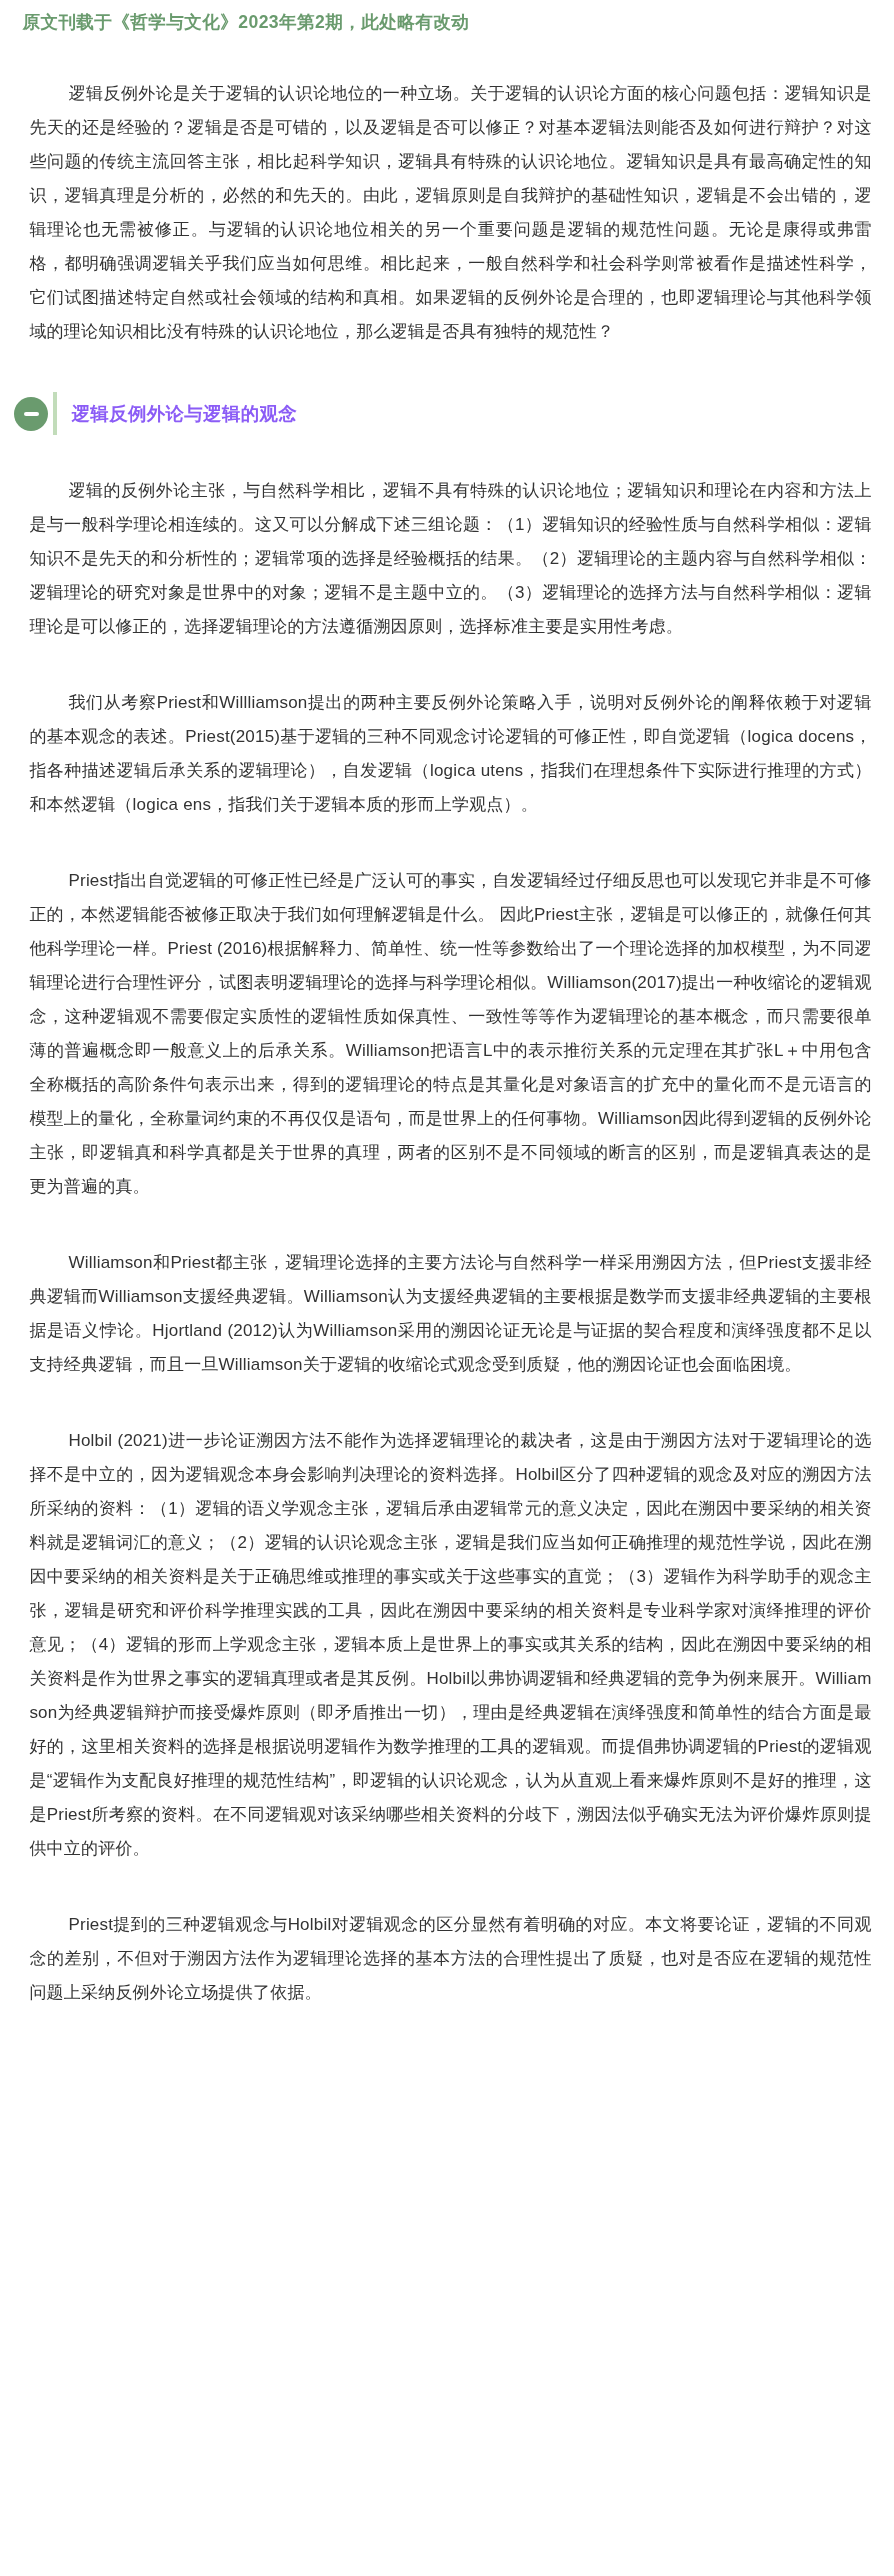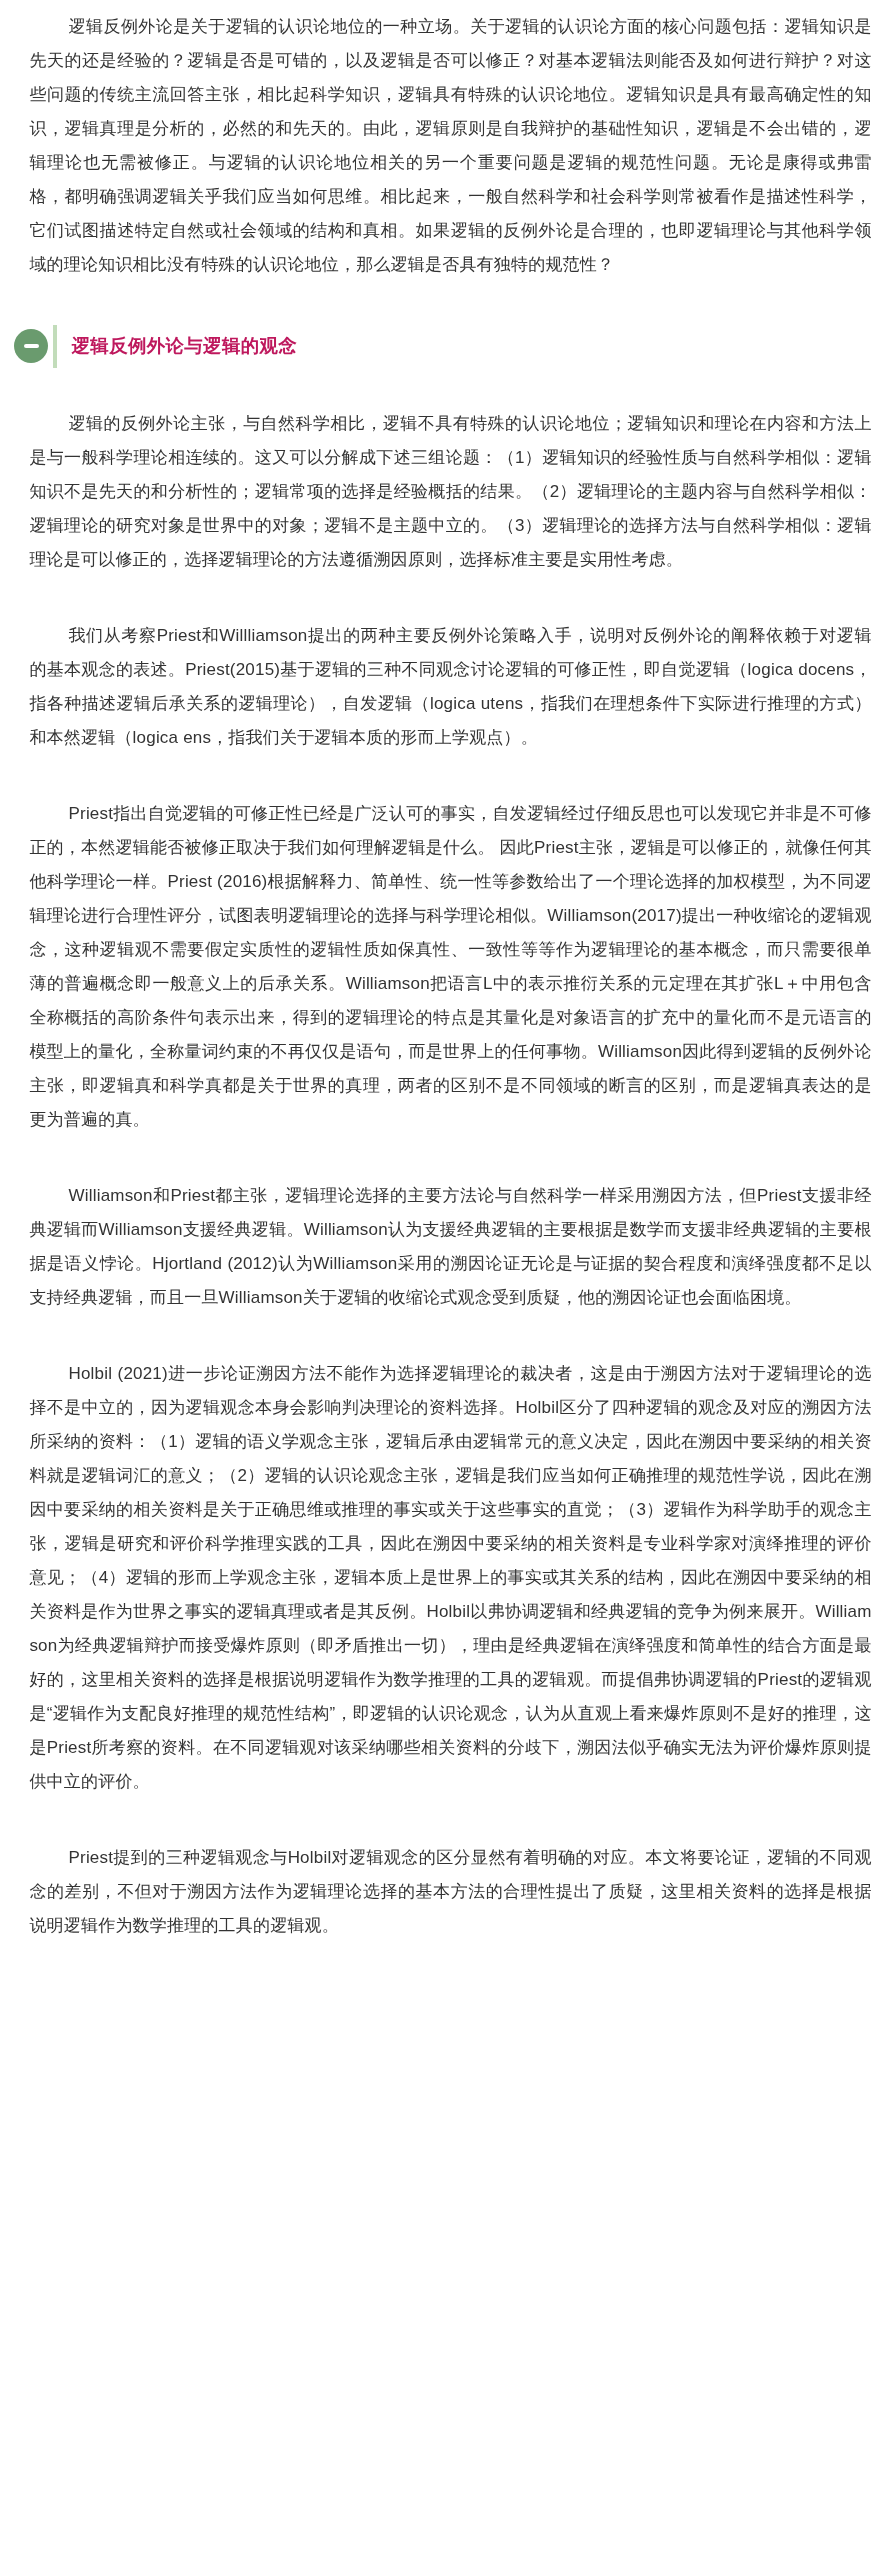--- a/index.html
+++ b/index.html
@@ -64,32 +64,33 @@
   }
   .vbar {
     width: 4px;
     height: 43px;
     background: #c2dcba;
     margin-left: 4.8px;
     flex: 0 0 auto;
   }
   h2.section-title {
     margin: 0 0 0 14.4px;
-    color: #be185d;
+    color: #8b5cf6;
     font-size: 18.4px;
     font-weight: bold;
     line-height: 24px;
     letter-spacing: 0.4px;
   }
 </style>
 </head>
 <body>
 
 <div class="page">
 
+  <div class="source-note">原文刊载于《哲学与文化》2023年第2期，此处略有改动</div>
 
   <p class="body-para">逻辑反例外论是关于逻辑的认识论地位的一种立场。关于逻辑的认识论方面的核心问题包括：逻辑知识是先天的还是经验的？逻辑是否是可错的，以及逻辑是否可以修正？对基本逻辑法则能否及如何进行辩护？对这些问题的传统主流回答主张，相比起科学知识，逻辑具有特殊的认识论地位。逻辑知识是具有最高确定性的知识，逻辑真理是分析的，必然的和先天的。由此，逻辑原则是自我辩护的基础性知识，逻辑是不会出错的，逻辑理论也无需被修正。与逻辑的认识论地位相关的另一个重要问题是逻辑的规范性问题。无论是康得或弗雷格，都明确强调逻辑关乎我们应当如何思维。相比起来，一般自然科学和社会科学则常被看作是描述性科学，它们试图描述特定自然或社会领域的结构和真相。如果逻辑的反例外论是合理的，也即逻辑理论与其他科学领域的理论知识相比没有特殊的认识论地位，那么逻辑是否具有独特的规范性？</p>
 
 
   <div class="section-heading">
     <div class="badge">
       <span class="dash"></span>
     </div>
     <div class="vbar"></div>
     <h2 class="section-title">逻辑反例外论与逻辑的观念</h2>
@@ -98,16 +99,16 @@
   <p class="body-para">逻辑的反例外论主张，与自然科学相比，逻辑不具有特殊的认识论地位；逻辑知识和理论在内容和方法上是与一般科学理论相连续的。这又可以分解成下述三组论题：（1）逻辑知识的经验性质与自然科学相似：逻辑知识不是先天的和分析性的；逻辑常项的选择是经验概括的结果。（2）逻辑理论的主题内容与自然科学相似：逻辑理论的研究对象是世界中的对象；逻辑不是主题中立的。（3）逻辑理论的选择方法与自然科学相似：逻辑理论是可以修正的，选择逻辑理论的方法遵循溯因原则，选择标准主要是实用性考虑。</p>
 
   <p class="body-para">我们从考察Priest和Willliamson提出的两种主要反例外论策略入手，说明对反例外论的阐释依赖于对逻辑的基本观念的表述。Priest(2015)基于逻辑的三种不同观念讨论逻辑的可修正性，即自觉逻辑（logica docens，指各种描述逻辑后承关系的逻辑理论），自发逻辑（logica utens，指我们在理想条件下实际进行推理的方式）和本然逻辑（logica ens，指我们关于逻辑本质的形而上学观点）。</p>
 
   <p class="body-para">Priest指出自觉逻辑的可修正性已经是广泛认可的事实，自发逻辑经过仔细反思也可以发现它并非是不可修正的，本然逻辑能否被修正取决于我们如何理解逻辑是什么。 因此Priest主张，逻辑是可以修正的，就像任何其他科学理论一样。Priest (2016)根据解释力、简单性、统一性等参数给出了一个理论选择的加权模型，为不同逻辑理论进行合理性评分，试图表明逻辑理论的选择与科学理论相似。Williamson(2017)提出一种收缩论的逻辑观念，这种逻辑观不需要假定实质性的逻辑性质如保真性、一致性等等作为逻辑理论的基本概念，而只需要很单薄的普遍概念即一般意义上的后承关系。Williamson把语言L中的表示推衍关系的元定理在其扩张L＋中用包含全称概括的高阶条件句表示出来，得到的逻辑理论的特点是其量化是对象语言的扩充中的量化而不是元语言的模型上的量化，全称量词约束的不再仅仅是语句，而是世界上的任何事物。Williamson因此得到逻辑的反例外论主张，即逻辑真和科学真都是关于世界的真理，两者的区别不是不同领域的断言的区别，而是逻辑真表达的是更为普遍的真。</p>
 
   <p class="body-para">Williamson和Priest都主张，逻辑理论选择的主要方法论与自然科学一样采用溯因方法，但Priest支援非经典逻辑而Williamson支援经典逻辑。Williamson认为支援经典逻辑的主要根据是数学而支援非经典逻辑的主要根据是语义悖论。Hjortland (2012)认为Williamson采用的溯因论证无论是与证据的契合程度和演绎强度都不足以支持经典逻辑，而且一旦Williamson关于逻辑的收缩论式观念受到质疑，他的溯因论证也会面临困境。</p>
 
   <p class="body-para">Holbil (2021)进一步论证溯因方法不能作为选择逻辑理论的裁决者，这是由于溯因方法对于逻辑理论的选择不是中立的，因为逻辑观念本身会影响判决理论的资料选择。Holbil区分了四种逻辑的观念及对应的溯因方法所采纳的资料：（1）逻辑的语义学观念主张，逻辑后承由逻辑常元的意义决定，因此在溯因中要采纳的相关资料就是逻辑词汇的意义；（2）逻辑的认识论观念主张，逻辑是我们应当如何正确推理的规范性学说，因此在溯因中要采纳的相关资料是关于正确思维或推理的事实或关于这些事实的直觉；（3）逻辑作为科学助手的观念主张，逻辑是研究和评价科学推理实践的工具，因此在溯因中要采纳的相关资料是专业科学家对演绎推理的评价意见；（4）逻辑的形而上学观念主张，逻辑本质上是世界上的事实或其关系的结构，因此在溯因中要采纳的相关资料是作为世界之事实的逻辑真理或者是其反例。Holbil以弗协调逻辑和经典逻辑的竞争为例来展开。Williamson为经典逻辑辩护而接受爆炸原则（即矛盾推出一切），理由是经典逻辑在演绎强度和简单性的结合方面是最好的，这里相关资料的选择是根据说明逻辑作为数学推理的工具的逻辑观。而提倡弗协调逻辑的Priest的逻辑观是“逻辑作为支配良好推理的规范性结构”，即逻辑的认识论观念，认为从直观上看来爆炸原则不是好的推理，这是Priest所考察的资料。在不同逻辑观对该采纳哪些相关资料的分歧下，溯因法似乎确实无法为评价爆炸原则提供中立的评价。</p>
 
-  <p class="body-para">Priest提到的三种逻辑观念与Holbil对逻辑观念的区分显然有着明确的对应。本文将要论证，逻辑的不同观念的差别，不但对于溯因方法作为逻辑理论选择的基本方法的合理性提出了质疑，这里相关资料的选择是根据说明逻辑作为数学推理的工具的逻辑观。</p>
+  <p class="body-para">Priest提到的三种逻辑观念与Holbil对逻辑观念的区分显然有着明确的对应。本文将要论证，逻辑的不同观念的差别，不但对于溯因方法作为逻辑理论选择的基本方法的合理性提出了质疑，也对是否应在逻辑的规范性问题上采纳反例外论立场提供了依据。</p>
 
 </div>
 
 
 </body></html>

